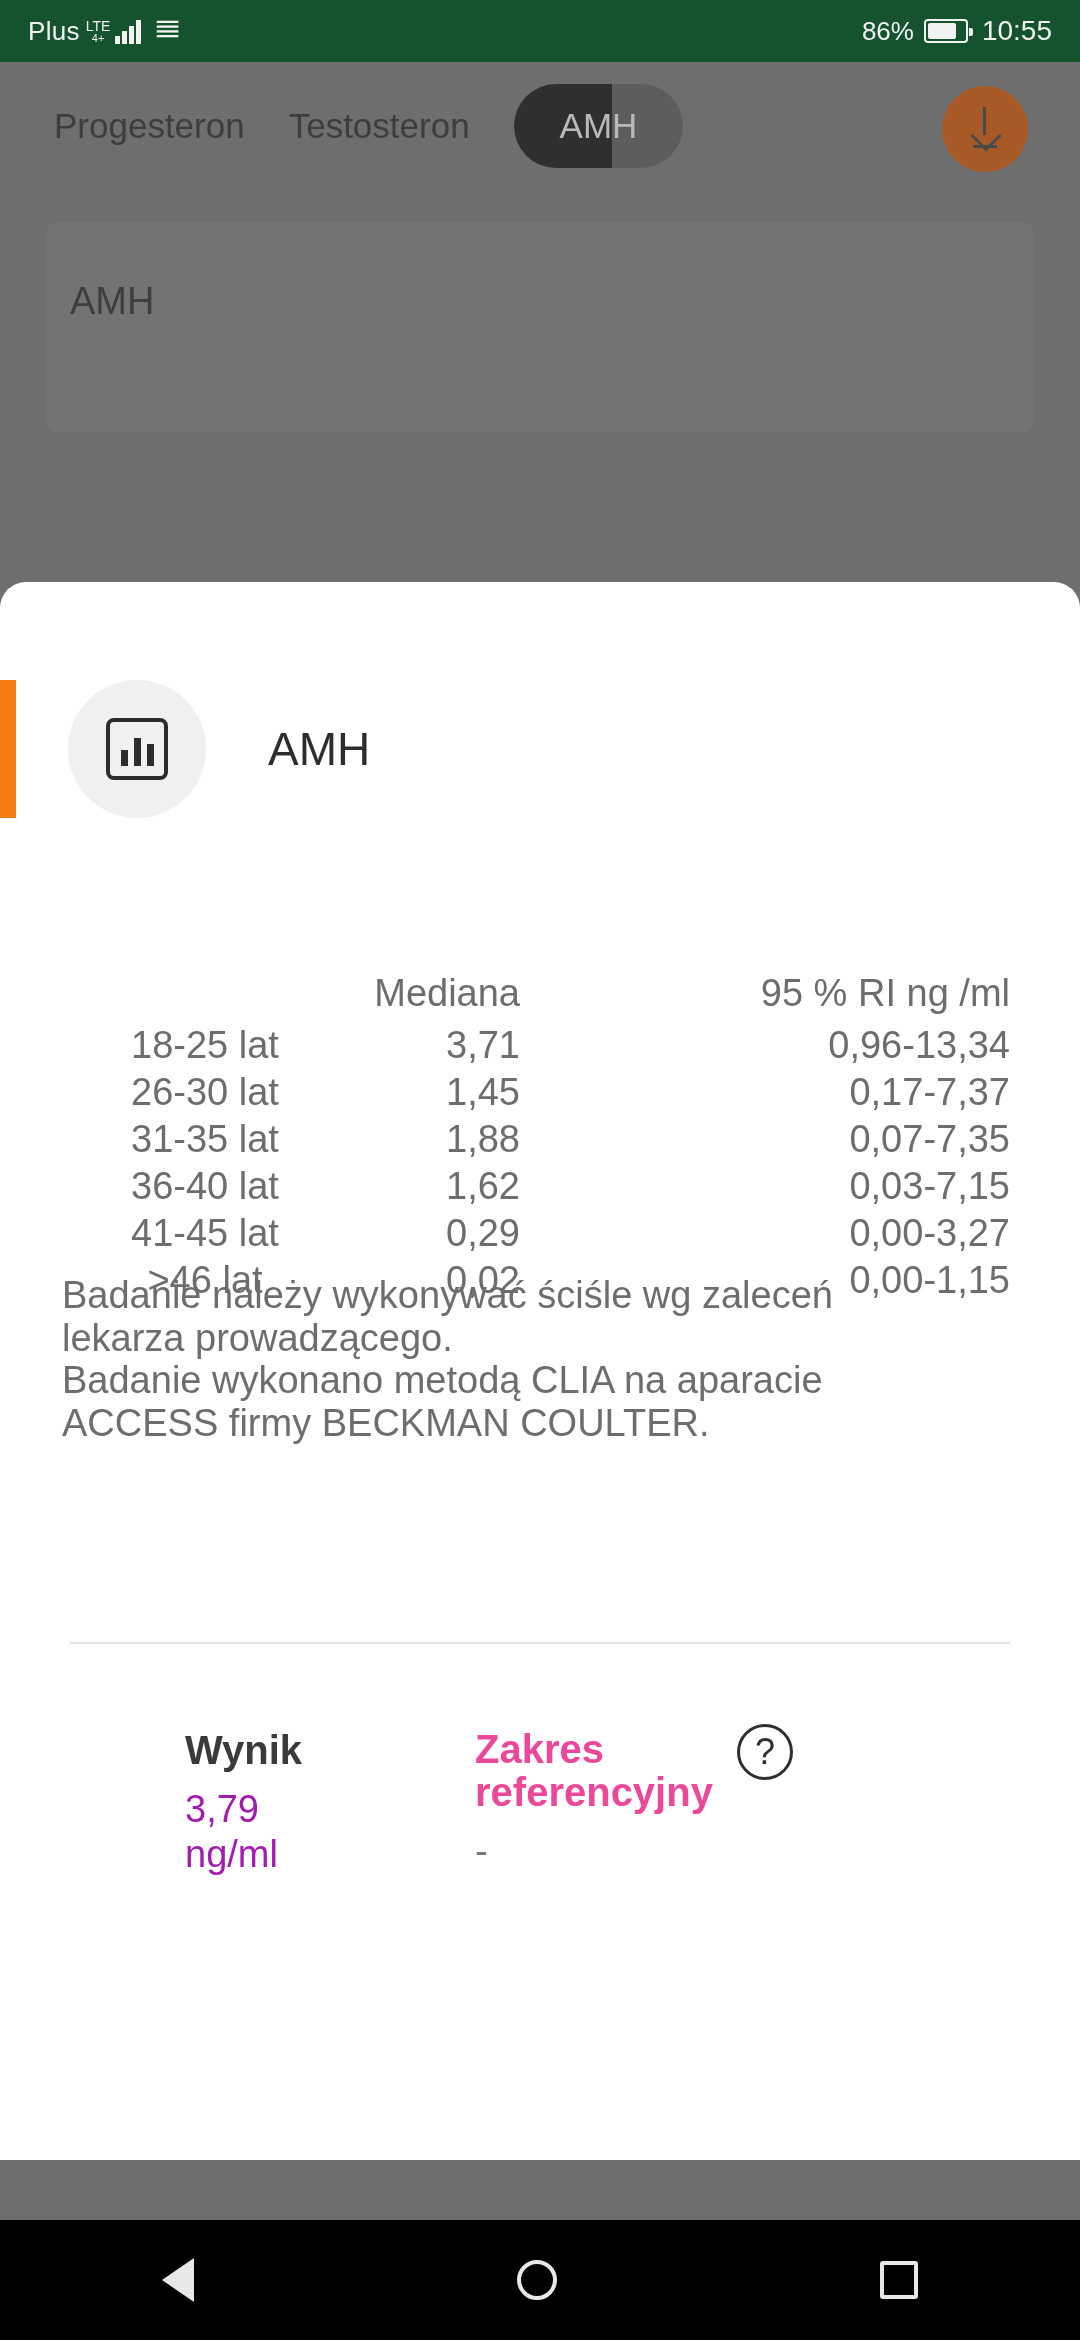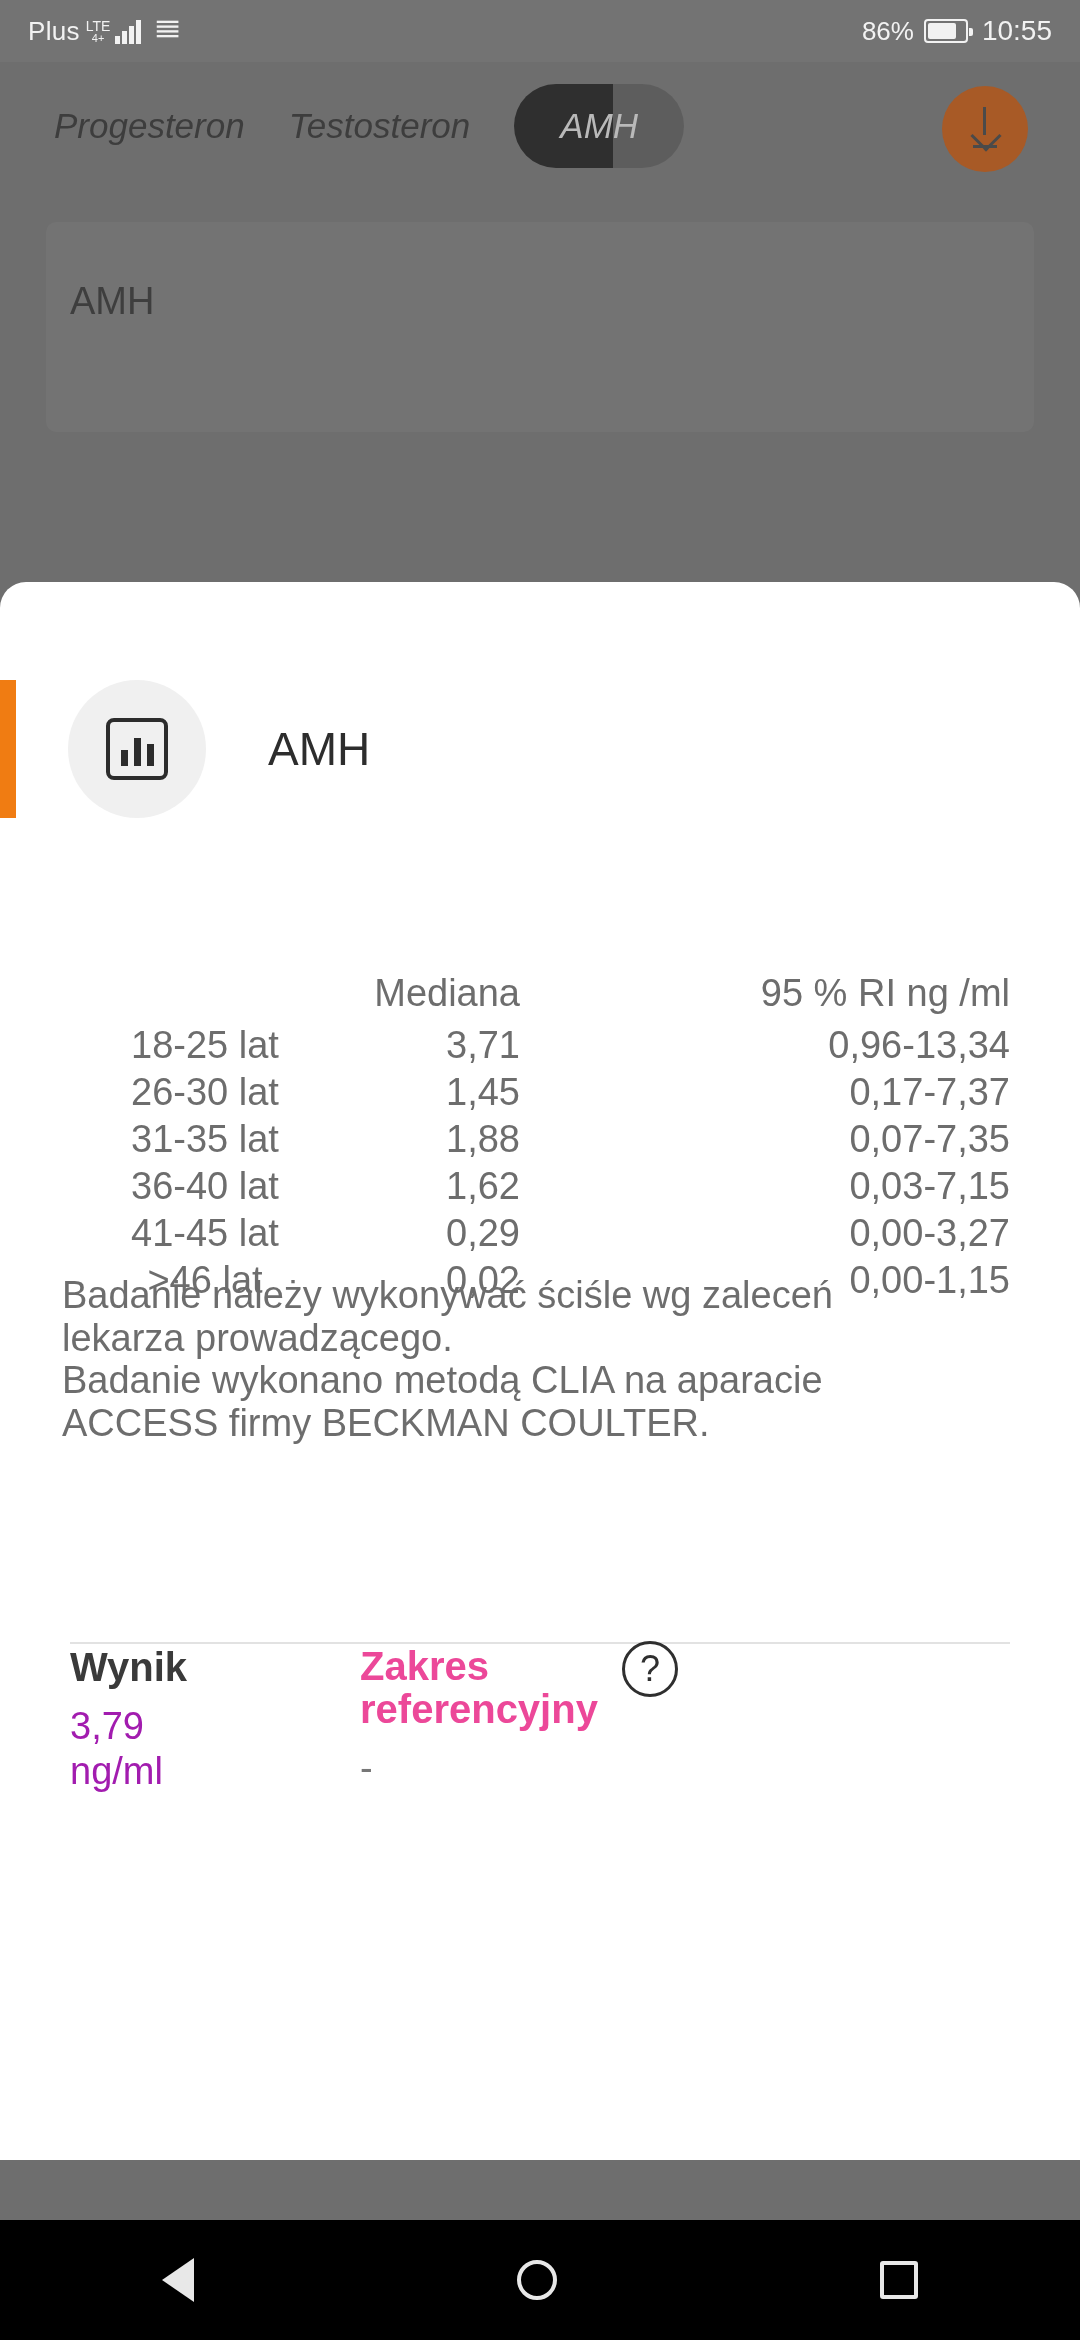--- a/index.html
+++ b/index.html
@@ -16,21 +16,21 @@
     height: 2340px;
     background: #ffffff;
     overflow: hidden;
   }
 
   
   .statusbar {
     position: absolute;
     top: 0; left: 0;
     width: 1080px; height: 62px;
-    background: #737373;
+    background: #14532d;
     display: flex;
     align-items: center;
     justify-content: space-between;
     padding: 0 28px;
     color: #f2f2f2;
   }
   .sb-left, .sb-right { display: flex; align-items: center; }
   .sb-carrier { font-size: 26px; letter-spacing: .3px; }
   .sb-lte { font-size: 14px; line-height: 1; margin-left: 6px; text-align: center; }
   .sb-lte small { display: block; font-size: 11px; }
@@ -56,21 +56,21 @@
   
   .bg-page {
     position: absolute;
     top: 62px; left: 0;
     width: 1080px; height: 2178px;
     background: #6e6e6e;
   }
   .tabs {
     position: absolute;
     top: 0; left: 0; width: 1080px; height: 128px;
-    display: flex; align-items: center; font-style: italic;
+    display: flex; align-items: center;
   }
   .tab {
     font-size: 35px;
     color: #3d3d3d;
     padding: 0 22px;
     white-space: nowrap;
   }
   .tab:first-child { margin-left: 32px; }
   .tab.active {
     color: #b9b9b9;
@@ -193,23 +193,24 @@
 
   .divider {
     position: absolute;
     left: 70px; top: 1060px;
     width: 940px; height: 2px;
     background: #e2e2e2;
   }
 
   .result-block {
     position: absolute;
-    left: 70px; top: 1063px;
+    left: 70px; top: 1146px;
     width: 940px;
     display: flex;
+    justify-content: center;
   }
   .res-col { width: 290px; }
   .res-label {
     font-size: 40px; font-weight: bold; color: #3a3a3a;
     margin-bottom: 14px;
   }
   .res-value { font-size: 38px; color: #a21caf; line-height: 1.18; }
   .range-col { position: relative; width: 420px; }
   .range-label {
     font-size: 40px; font-weight: bold; color: #ec4899;

